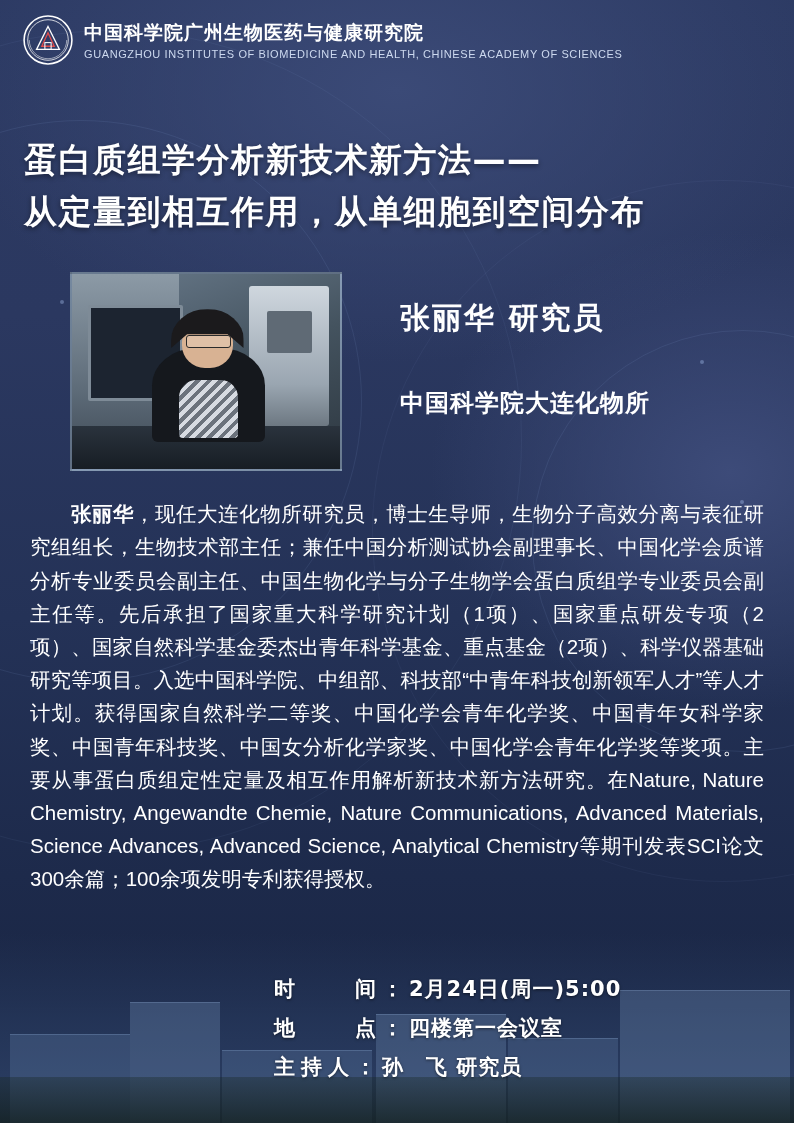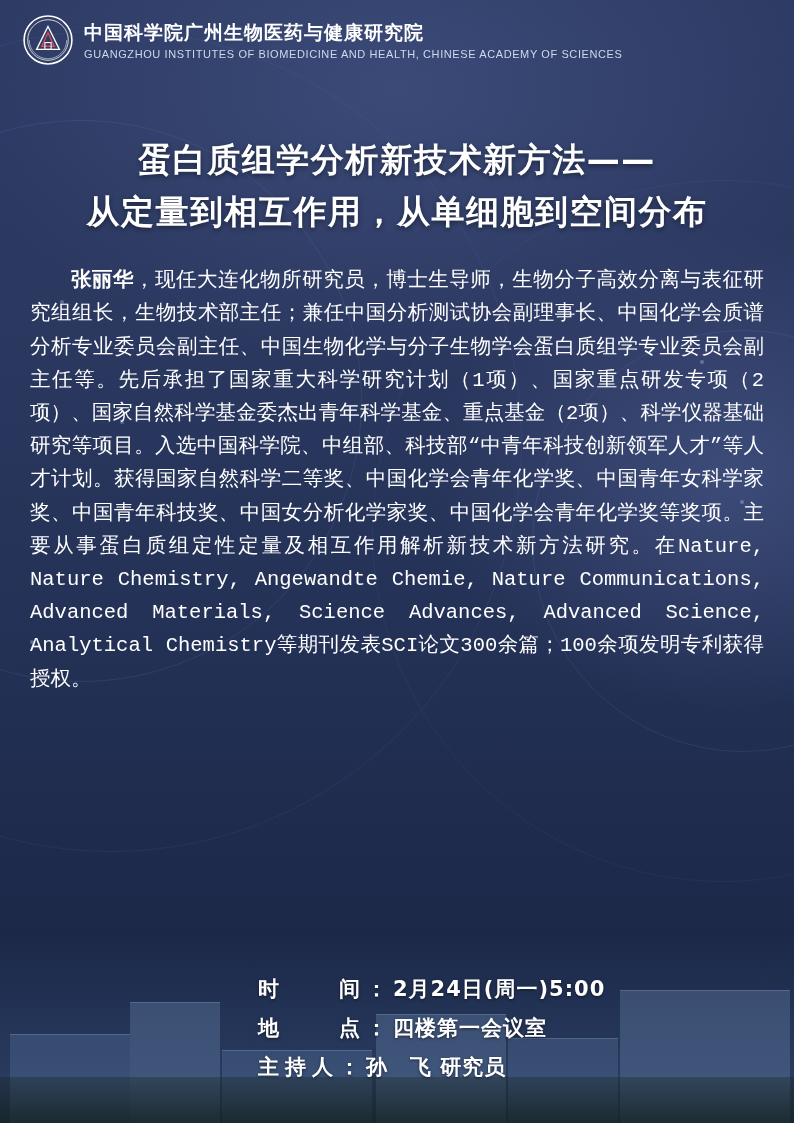--- a/index.html
+++ b/index.html
@@ -99,21 +99,20 @@
     color: #ffffff;
     letter-spacing: 1px;
     font-style: italic;
     font-family: "DejaVu Sans", sans-serif;
     white-space: nowrap;
     text-shadow: 0 1px 2px rgba(0,0,0,0.35);
   }
 
   
   .title-wrap {
-    text-align: center;
     margin-top: 26px;
     padding: 0 24px;
   }
   .title-line {
     font-size: 33px;
     font-weight: 700;
     color: #ffffff;
     letter-spacing: 1.5px;
     line-height: 1.58;
     font-family: "DejaVu Sans", sans-serif;
@@ -207,21 +206,21 @@
   }
 
   
   .bio {
     margin: 26px 30px 0 30px;
     font-size: 20.5px;
     line-height: 1.62;
     color: #ffffff;
     text-align: justify;
     text-justify: inter-ideograph;
-    font-family: Liberation Mono, monospace;
+    font-family: Liberation Sans, sans-serif;
     text-indent: 2em;
   }
   .bio b { font-weight: 700; }
 
   
   .info {
     position: absolute;
     left: 0; right: 0;
     bottom: 36px;
     padding-left: 258px;
@@ -230,21 +229,21 @@
   .info-line {
     font-size: 21px;
     font-weight: 700;
     color: #ffffff;
     letter-spacing: 1px;
     line-height: 1.85;
     font-family: "DejaVu Sans", sans-serif;
     white-space: nowrap;
     text-shadow: 0 1px 3px rgba(0,0,0,0.55);
   }
-  .info-label { letter-spacing: 6px; }
+  .info-label { letter-spacing: 6px; margin-left: 16px; }
 
   
   .skyline {
     position: absolute;
     left: 0; right: 0; bottom: 0;
     height: 190px;
     background: linear-gradient(180deg, rgba(30,44,74,0) 0%, rgba(38,56,92,0.75) 45%, rgba(46,66,104,0.95) 100%);
     z-index: 1;
   }
   .bld {
@@ -292,20 +291,37 @@
       </div>
     </div>
 
   </div>
 
   <div class="title-wrap">
     <div class="title-line">蛋白质组学分析新技术新方法——</div>
     <div class="title-line">从定量到相互作用，从单细胞到空间分布</div>
   </div>
 
+  <div class="speaker-row">
+    <div class="photo">
+      <div class="ph-bg-left"></div>
+      <div class="ph-monitor"></div>
+      <div class="ph-device"></div>
+      <div class="ph-desk"></div>
+      <div class="ph-person-body"></div>
+      <div class="ph-scarf"></div>
+      <div class="ph-head"></div>
+      <div class="ph-hair"></div>
+      <div class="ph-glass"></div>
+    </div>
+    <div class="speaker-info">
+      <div class="speaker-name">张丽华  研究员</div>
+      <div class="speaker-affil">中国科学院大连化物所</div>
+    </div>
+  </div>
 
   <div class="bio"><b>张丽华</b><span>，现任大连化物所研究员，博士生导师，生物分子高效分离与表征研究组组长，生物技术部主任；兼任中国分析测试协会副理事长、中国化学会质谱分析专业委员会副主任、中国生物化学与分子生物学会蛋白质组学专业委员会副主任等。先后承担了国家重大科学研究计划（1项）、国家重点研发专项（2项）、国家自然科学基金委杰出青年科学基金、重点基金（2项）、科学仪器基础研究等项目。入选中国科学院、中组部、科技部“中青年科技创新领军人才”等人才计划。获得国家自然科学二等奖、中国化学会青年化学奖、中国青年女科学家奖、中国青年科技奖、中国女分析化学家奖、中国化学会青年化学奖等奖项。主要从事蛋白质组定性定量及相互作用解析新技术新方法研究。在Nature, Nature Chemistry, Angewandte Chemie, Nature Communications, Advanced Materials, Science Advances, Advanced Science, Analytical Chemistry等期刊发表SCI论文300余篇；100余项发明专利获得授权。</span></div>
 
   <div class="skyline">
     <div class="bld l" style="left:10px; width:120px; height:88px;"></div>
     <div class="bld" style="left:130px; width:90px; height:120px;"></div>
     <div class="bld l" style="left:222px; width:150px; height:72px;"></div>
     <div class="bld" style="left:376px; width:130px; height:108px;"></div>
     <div class="bld l" style="left:508px; width:110px; height:84px;"></div>
     <div class="bld" style="left:620px; width:170px; height:132px;"></div>

